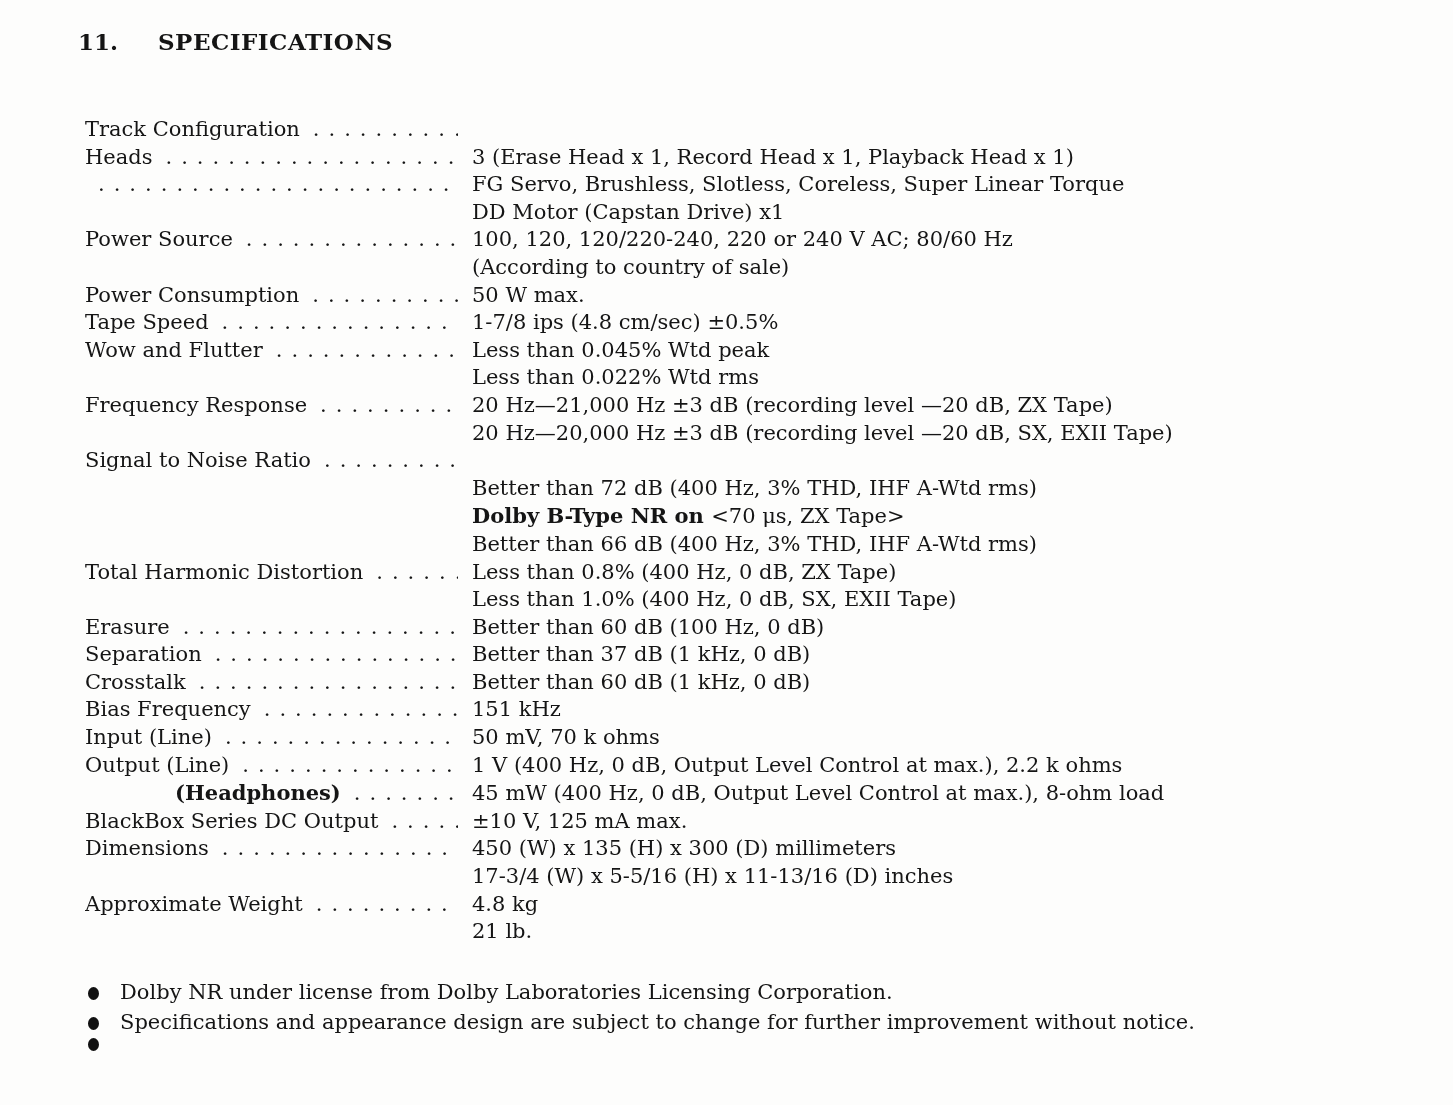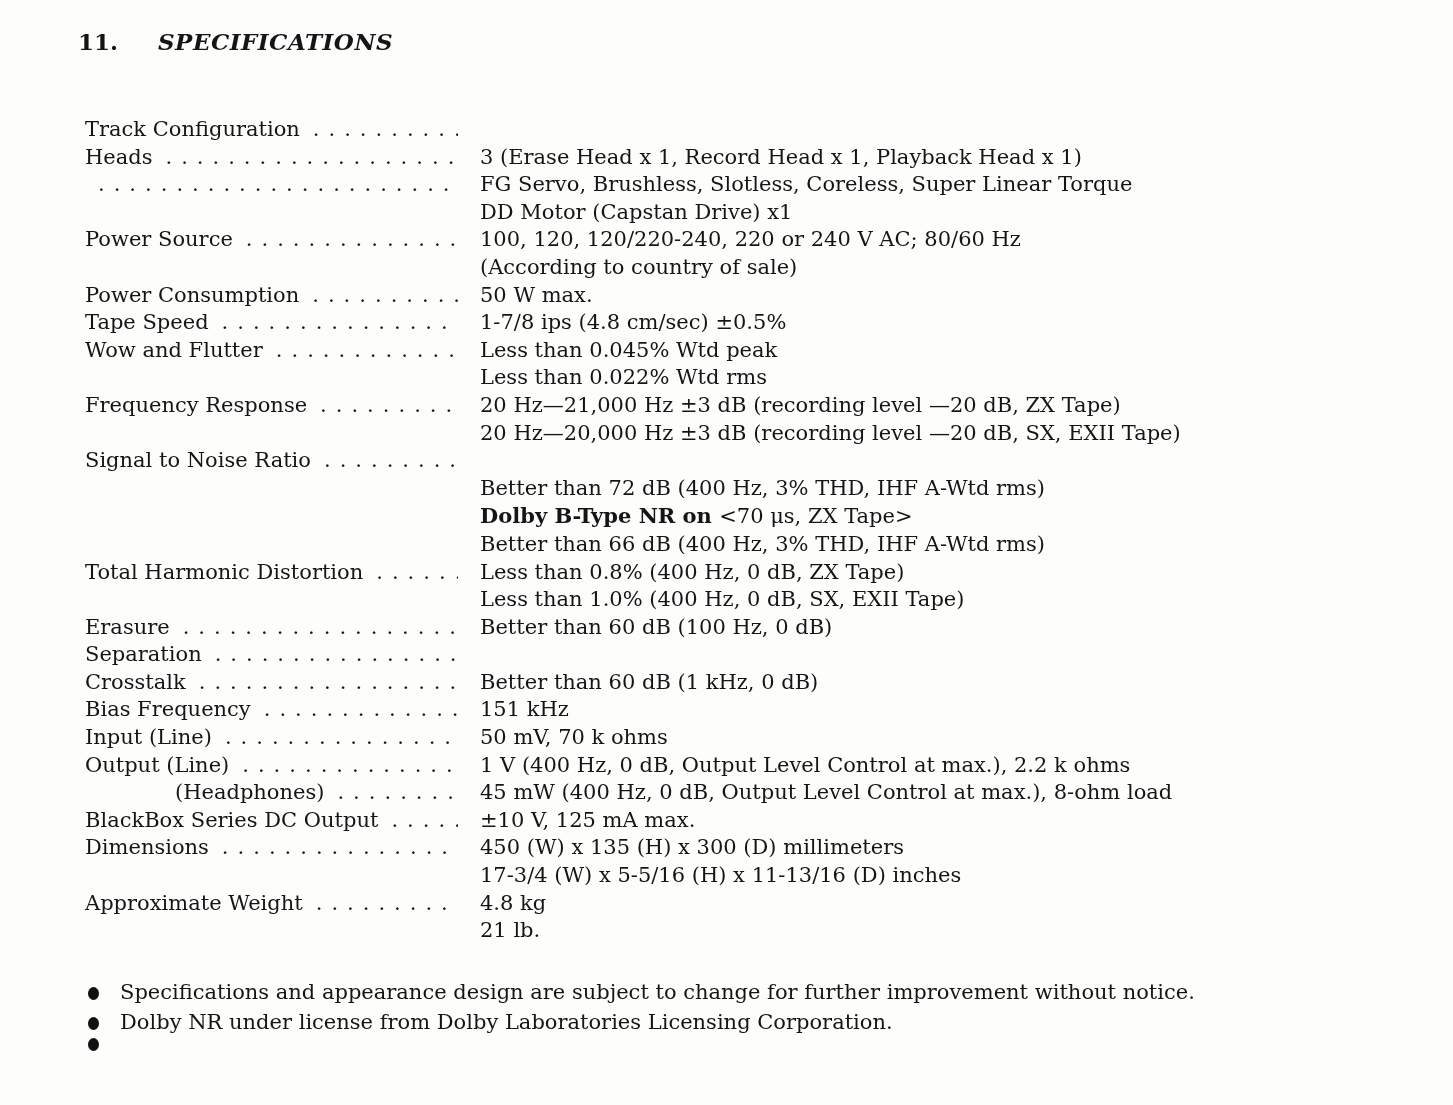--- a/index.html
+++ b/index.html
@@ -24,50 +24,49 @@
     font-size: 23px;
     font-weight: bold;
     white-space: nowrap;
   }
   .heading .num {
     display: inline-block;
     width: 80px;
   }
   .heading .title {
     letter-spacing: 0.5px;
-    font-style: italic;
   }
   
   .spec-table {
     position: absolute;
     top: 116px;
     left: 85px;
     width: 1340px;
     font-size: 21px;
     line-height: 27.6px;
   }
   .spec-row {
     display: flex;
     align-items: baseline;
     white-space: nowrap;
-    gap: 8px;
   }
   .spec-left {
     flex: none;
     width: 387px;
     display: flex;
     align-items: baseline;
     overflow: hidden;
   }
   .spec-label {
     flex: none;
     white-space: nowrap;
   }
   .spec-label.indent {
     padding-left: 90px;
+    font-weight: bold;
   }
   .dot-leader {
     flex: 1 1 auto;
     min-width: 0;
     overflow: hidden;
     white-space: nowrap;
     letter-spacing: 9px;
     padding-left: 13px;
     margin-right: 14px;
   }
@@ -232,20 +231,21 @@
           <span class="spec-label">Erasure</span>
           <span class="dot-leader">........................................</span>
         </div>
         <span class="spec-value">Better than 60 dB (100 Hz, 0 dB)</span>
       </div>
       <div class="spec-row">
         <div class="spec-left">
           <span class="spec-label">Separation</span>
           <span class="dot-leader">........................................</span>
         </div>
+        <span class="spec-value">Better than 37 dB (1 kHz, 0 dB)</span>
       </div>
       <div class="spec-row">
         <div class="spec-left">
           <span class="spec-label">Crosstalk</span>
           <span class="dot-leader">........................................</span>
         </div>
         <span class="spec-value">Better than 60 dB (1 kHz, 0 dB)</span>
       </div>
       <div class="spec-row">
         <div class="spec-left">
@@ -306,24 +306,24 @@
         <div class="spec-left">
           <span class="spec-label"></span>
         </div>
         <span class="spec-value">21 lb.</span>
       </div>
     </div>
 
   <div class="footnotes">
       <div class="footnote">
         <span class="bullet-icon"></span>
-        <span>Specifications and appearance design are subject to change for further improvement without notice.</span>
+        <span>Dolby NR under license from Dolby Laboratories Licensing Corporation.</span>
       </div>
       <div class="footnote">
         <span class="bullet-icon"></span>
-        <span>Dolby NR under license from Dolby Laboratories Licensing Corporation.</span>
+        <span>Specifications and appearance design are subject to change for further improvement without notice.</span>
       </div>
       <div class="footnote">
         <span class="bullet-icon"></span>
       </div>
     </div>
 
 </div>
 
 </body></html>

